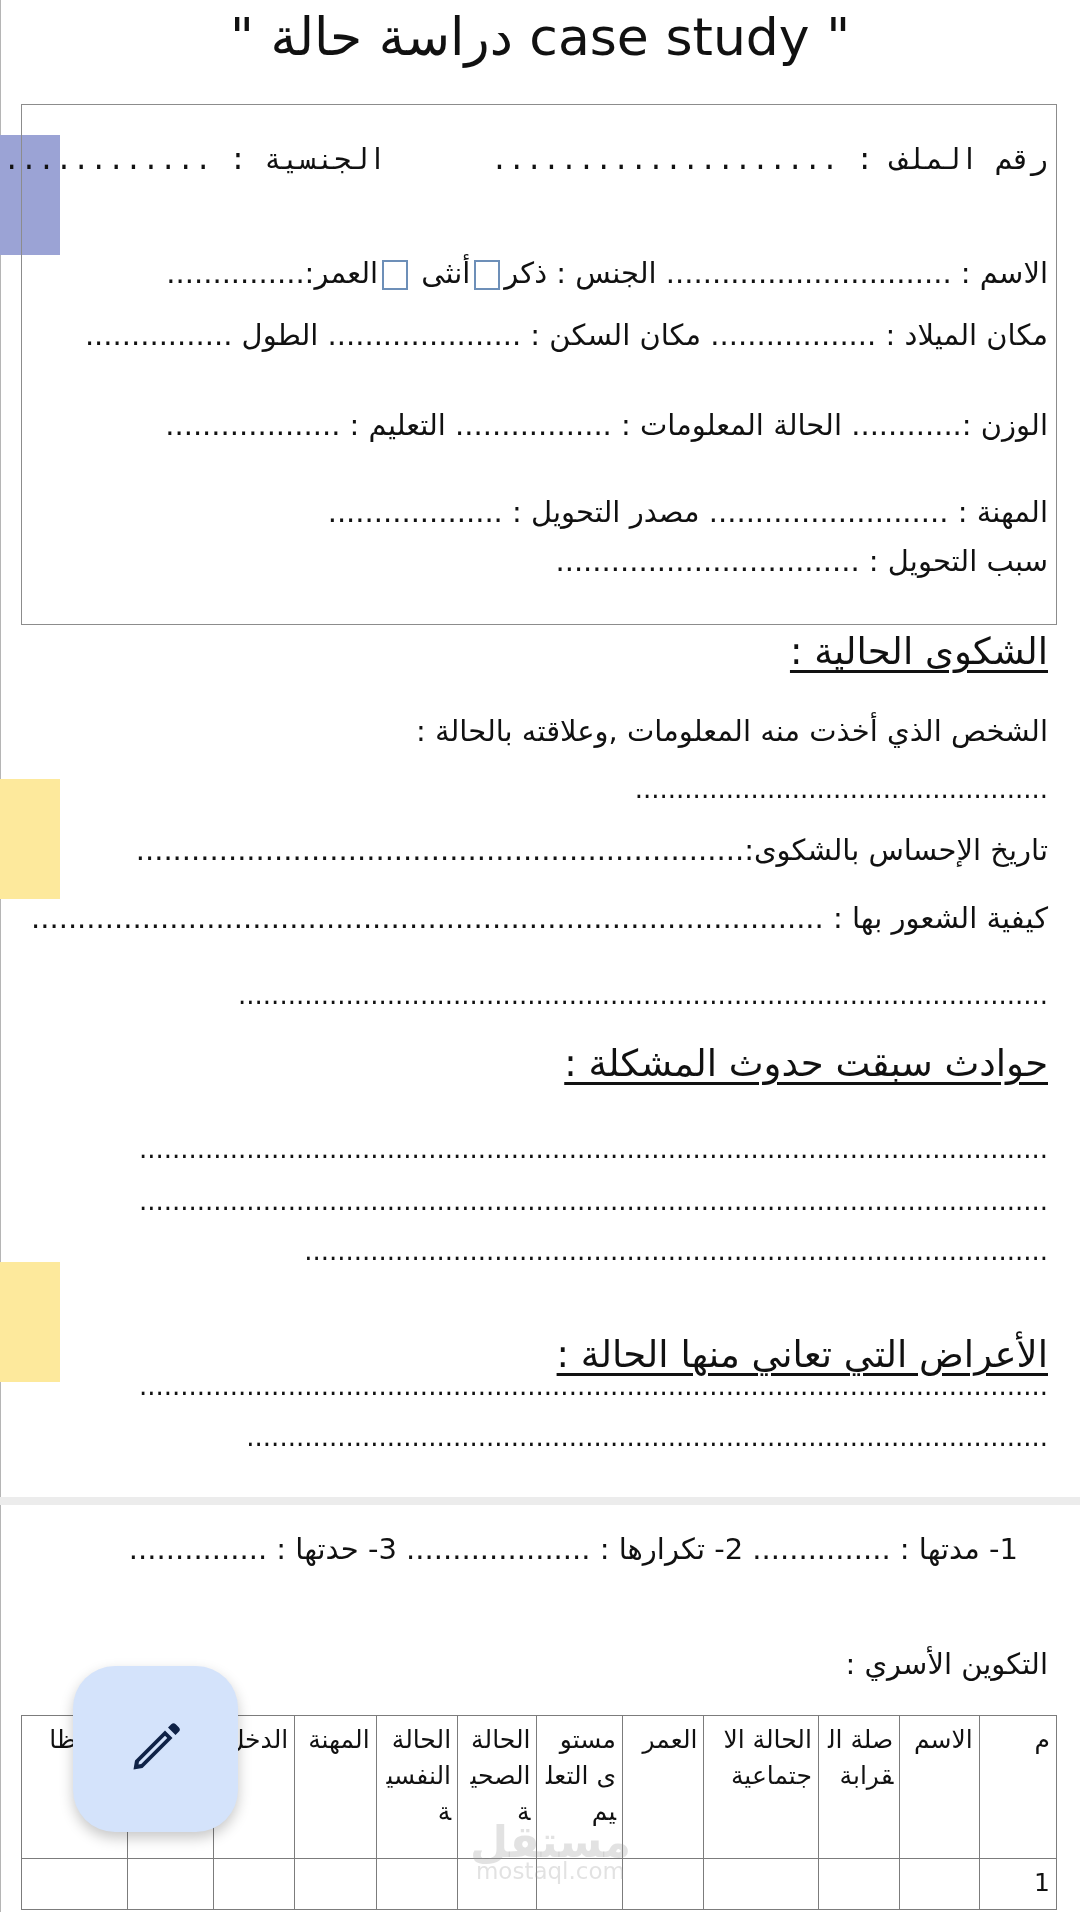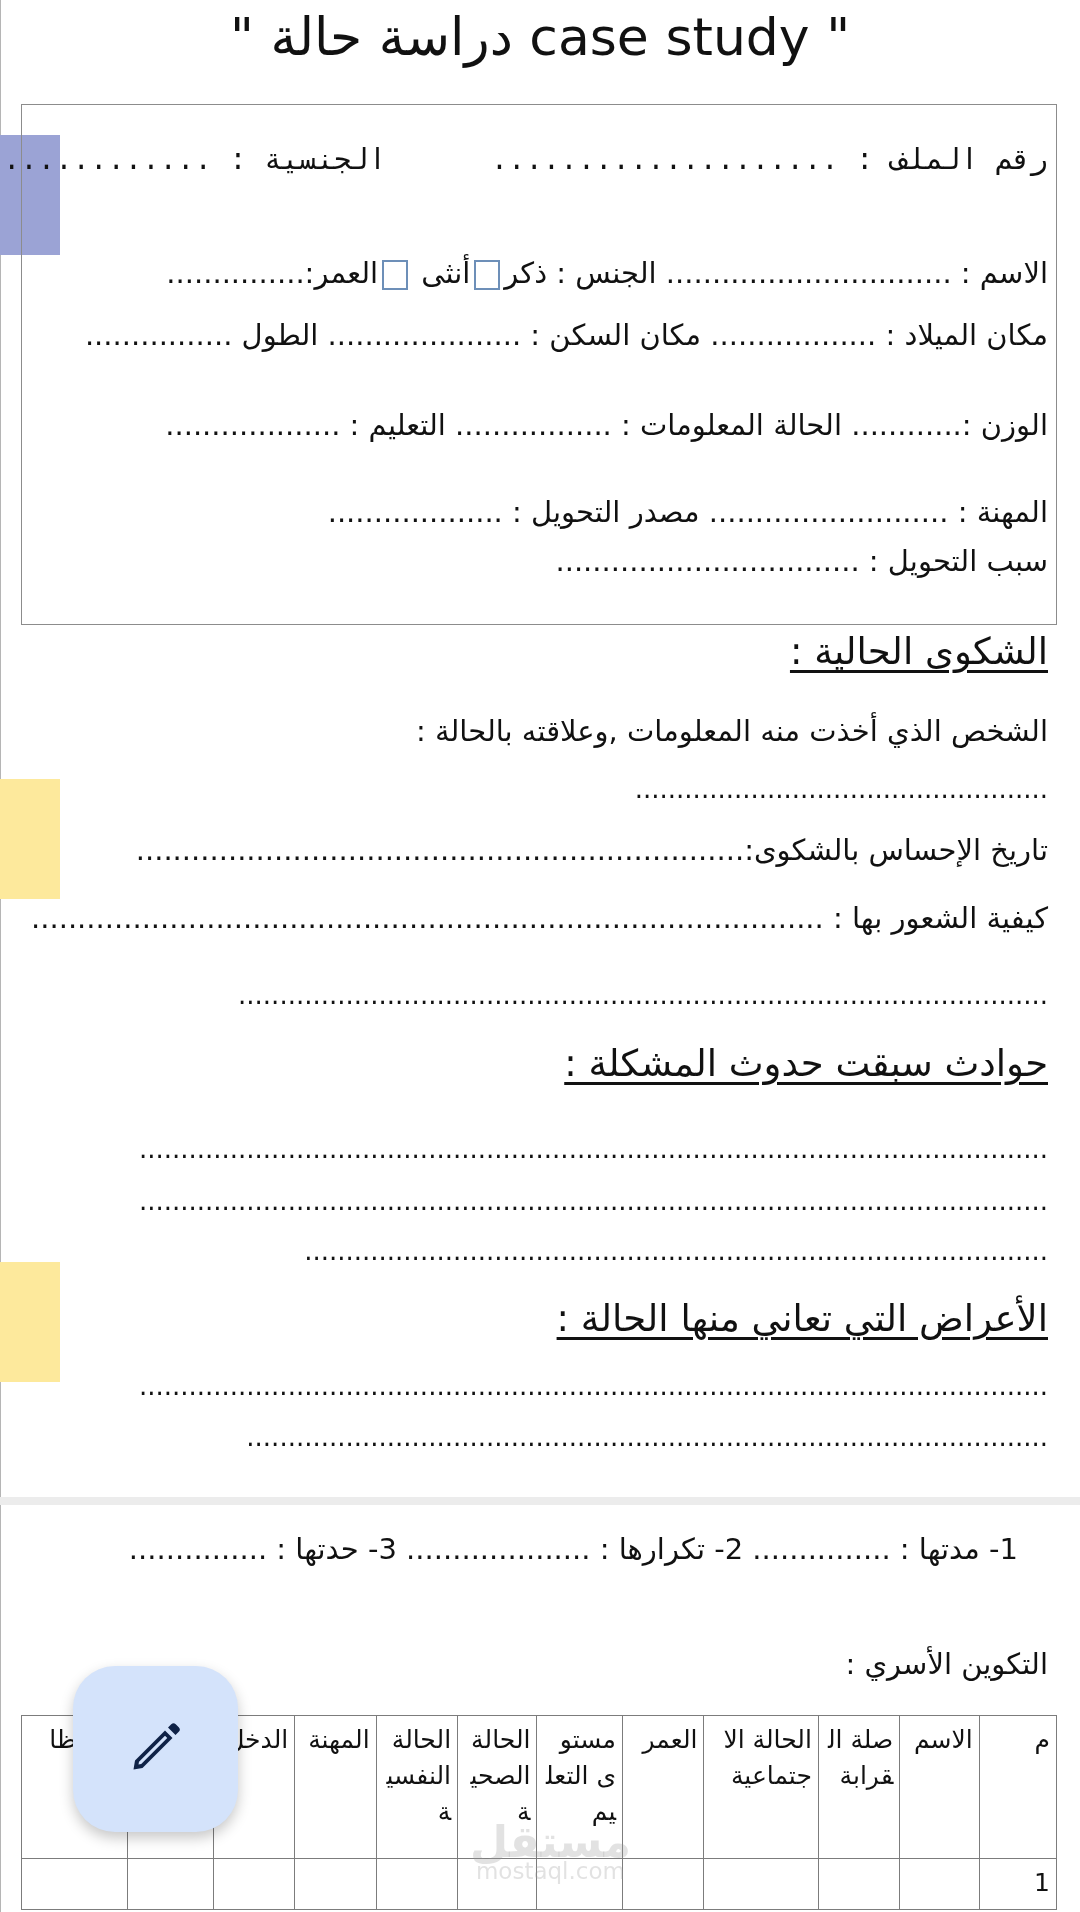--- a/index.html
+++ b/index.html
@@ -80,21 +80,21 @@
 <div class="abs rtl dot-line" style="top:774px;">..................................................</div>
 <div class="abs rtl body-line" style="top:830px;">تاريخ الإحساس بالشكوى:..................................................................</div>
 <div class="abs rtl body-line" style="top:898px;">كيفية الشعور بها : ......................................................................................</div>
 <div class="abs rtl dot-line" style="top:980px;">..................................................................................................</div>
 
 <div class="abs rtl heading" style="top:1039px;">حوادث سبقت حدوث المشكلة :</div>
 <div class="abs rtl dot-line" style="top:1134px;">..............................................................................................................</div>
 <div class="abs rtl dot-line" style="top:1186px;">..............................................................................................................</div>
 <div class="abs rtl dot-line" style="top:1236px;">..........................................................................................</div>
 
-<div class="abs rtl heading" style="top:1294px;">الأعراض التي تعاني منها الحالة :</div>
+<div class="abs rtl heading" style="top:1330px;">الأعراض التي تعاني منها الحالة :</div>
 <div class="abs rtl dot-line" style="top:1371px;">..............................................................................................................</div>
 <div class="abs rtl dot-line" style="top:1422px;">.................................................................................................</div>
 
 <div class="separator"></div>
 
 <div class="abs rtl body-line" style="top:1529px;right:62px;">1- مدتها : ............... 2- تكرارها : .................... 3- حدتها : ...............</div>
 
 <div class="abs rtl body-line" style="top:1644px;">التكوين الأسري :</div>
 
 <table class="family">

